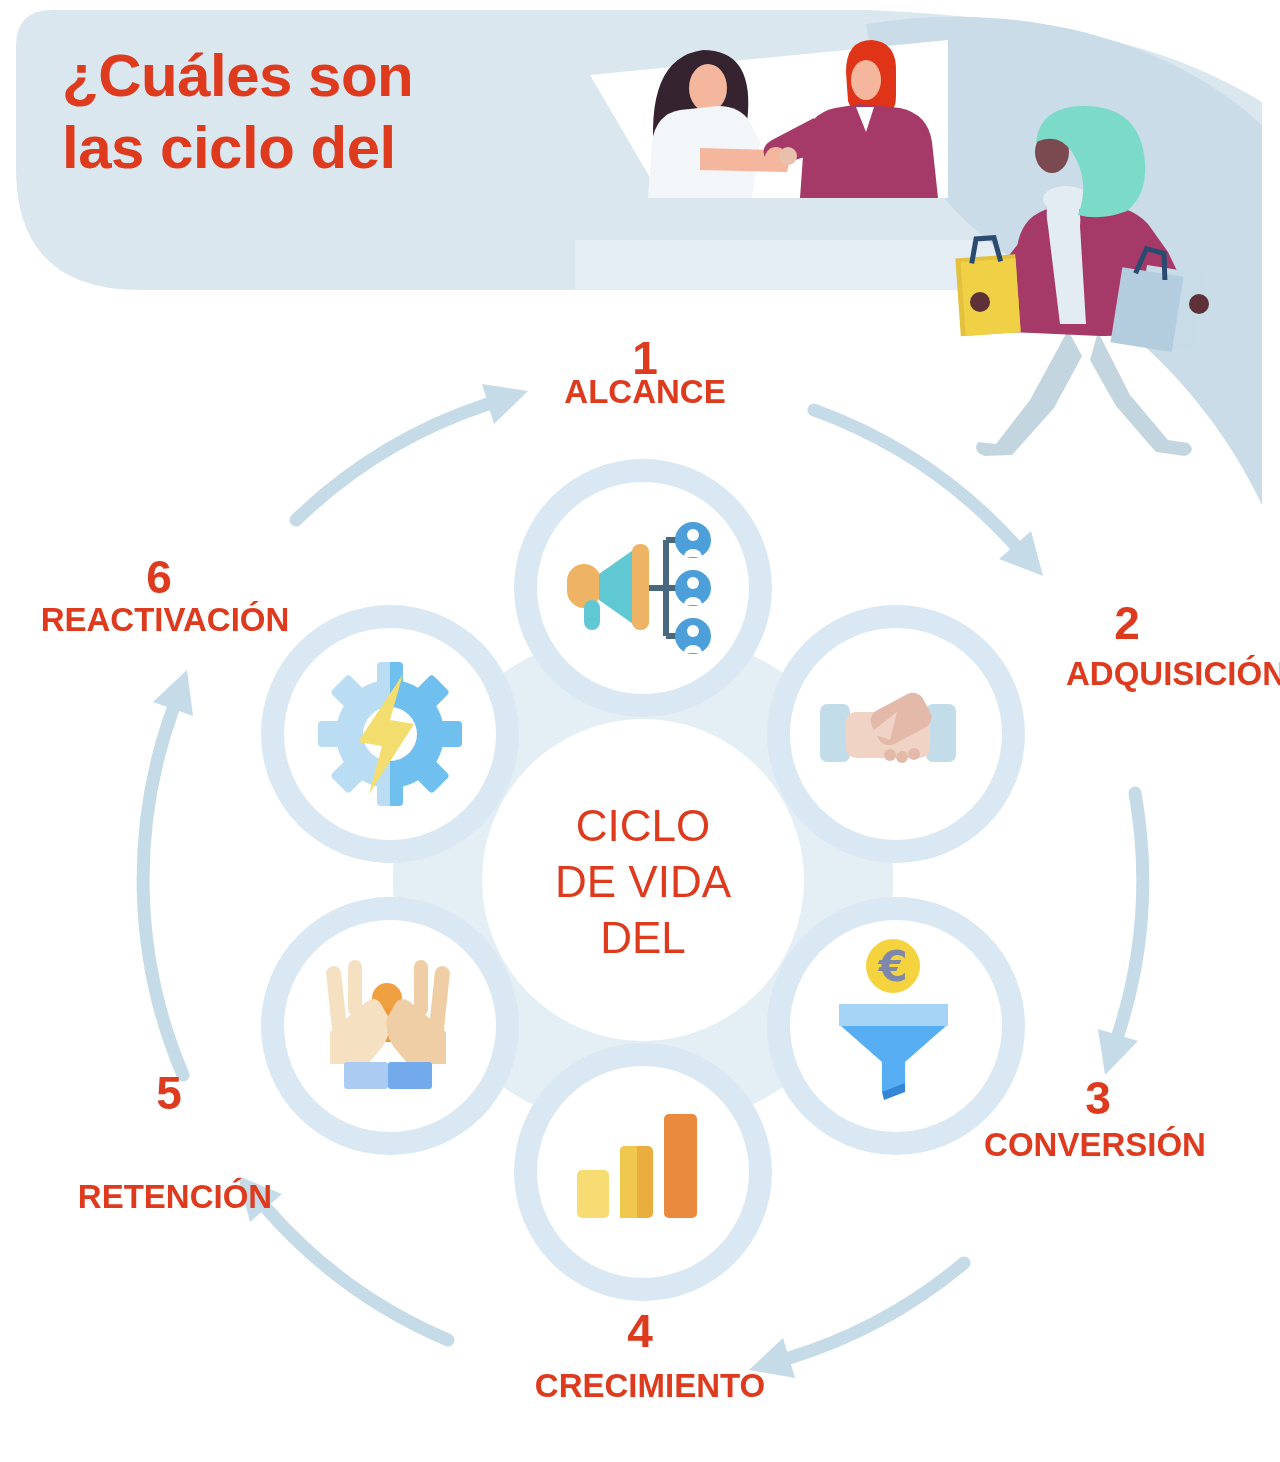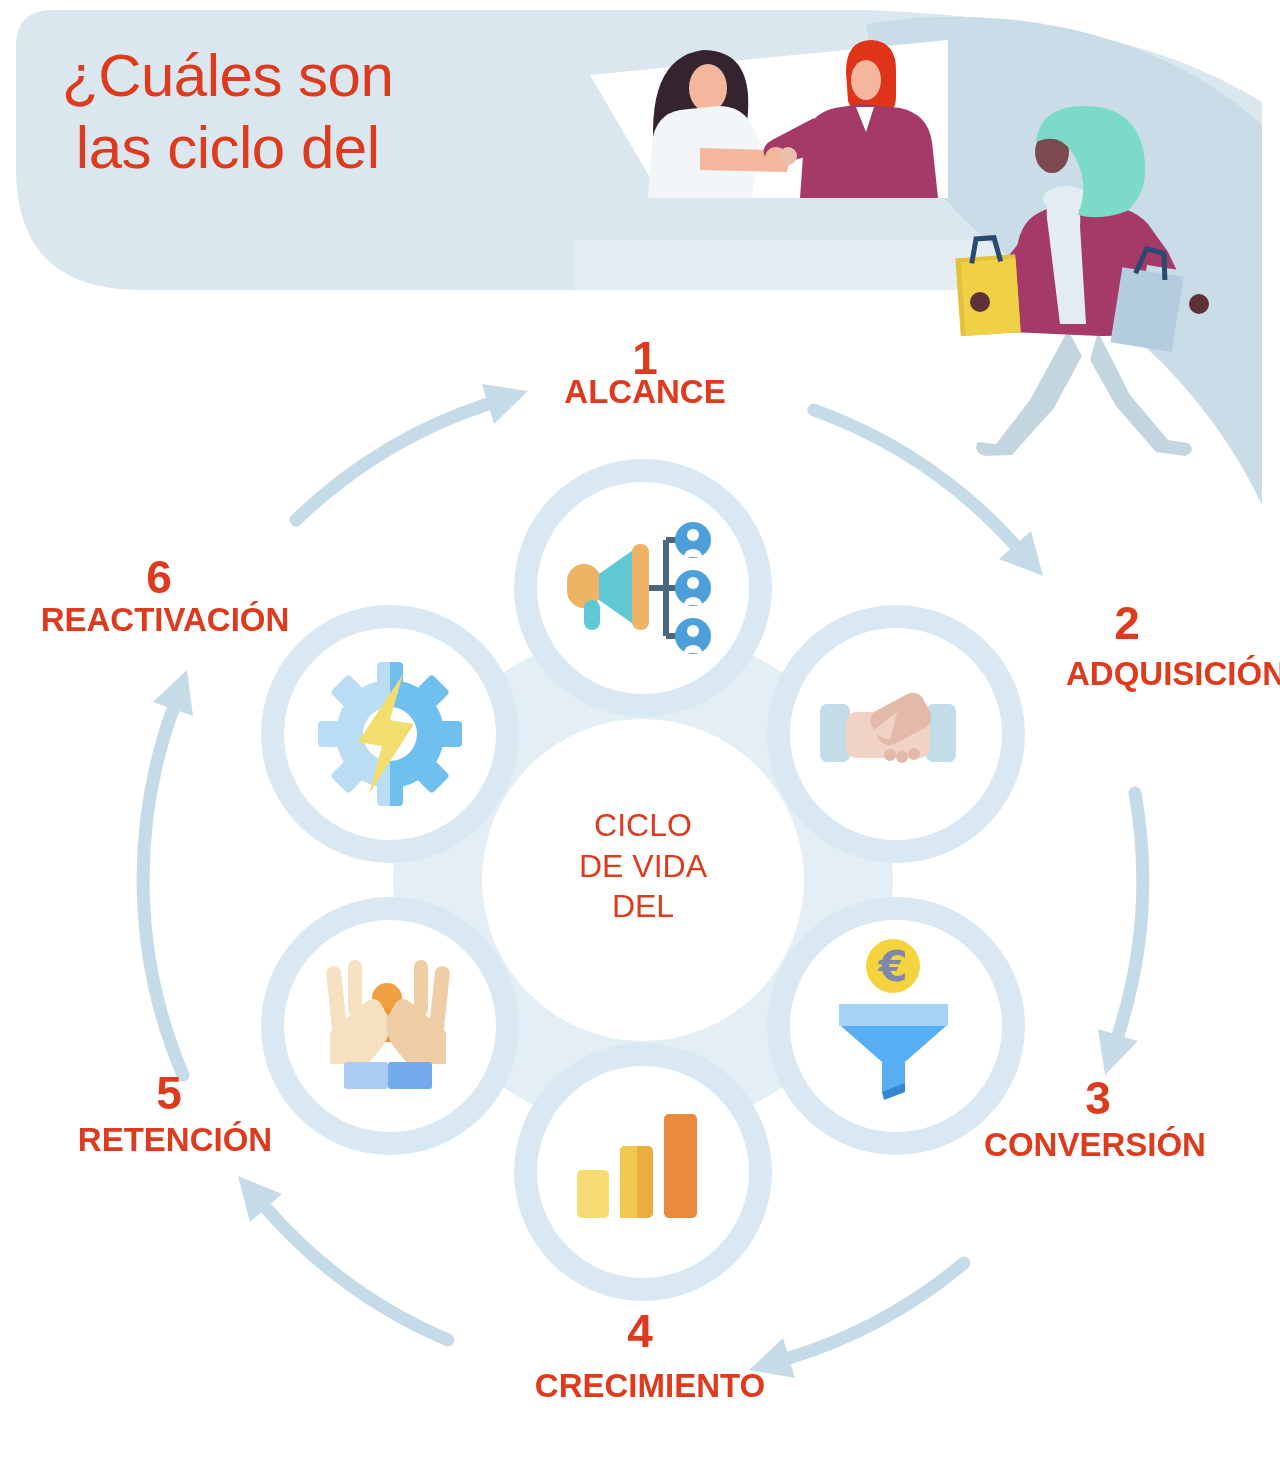--- a/index.html
+++ b/index.html
@@ -3,27 +3,27 @@
 <meta charset="utf-8">
 <style>
   html,body{margin:0;padding:0;}
   body{
     width:1280px;height:1462px;position:relative;overflow:hidden;
     background:#ffffff;font-family:"Liberation Sans",sans-serif;
   }
   svg.scene{position:absolute;left:0;top:0;}
   .title{
     position:absolute;left:62px;top:40px;
-    font-size:60px;font-weight:normal;color:#DE3A1E;
-    line-height:1.2;letter-spacing:-0.5px;white-space:nowrap;text-align:center;
+    font-size:60px;font-weight:bold;color:#DE3A1E;
+    line-height:1.2;letter-spacing:-0.5px;white-space:nowrap;
   }
   .center-label{
-    position:absolute;left:483px;top:706px;width:320px;height:320px;
+    position:absolute;left:483px;top:722px;width:320px;height:320px;
     display:flex;flex-direction:column;align-items:center;justify-content:center;
-    font-size:32px;color:#DE3A1E;line-height:1.28;text-align:center;white-space:nowrap;
+    font-size:44px;color:#DE3A1E;line-height:1.28;text-align:center;white-space:nowrap;
   }
   .stage-num{
     position:absolute;transform:translateX(-50%);
     font-size:46px;font-weight:bold;color:#DE3A1E;line-height:1;
   }
   .stage-label{
     position:absolute;transform:translateX(-50%);
     font-size:33px;font-weight:bold;color:#DE3A1E;line-height:1;white-space:nowrap;
   }
 </style>
@@ -247,16 +247,16 @@
 <div class="stage-num" style="left:1127px;top:600px">2</div>
 <div class="stage-label" style="left:1176px;top:657px">ADQUISICIÓN</div>
 
 <div class="stage-num" style="left:1098px;top:1075px">3</div>
 <div class="stage-label" style="left:1095px;top:1128px">CONVERSIÓN</div>
 
 <div class="stage-num" style="left:640px;top:1308px">4</div>
 <div class="stage-label" style="left:650px;top:1369px">CRECIMIENTO</div>
 
 <div class="stage-num" style="left:169px;top:1070px">5</div>
-<div class="stage-label" style="left:175px;top:1123px">RETENCIÓN</div>
+<div class="stage-label" style="left:175px;top:1180px">RETENCIÓN</div>
 
 <div class="stage-num" style="left:159px;top:554px">6</div>
 <div class="stage-label" style="left:165px;top:603px">REACTIVACIÓN</div>
 
 </body></html>

